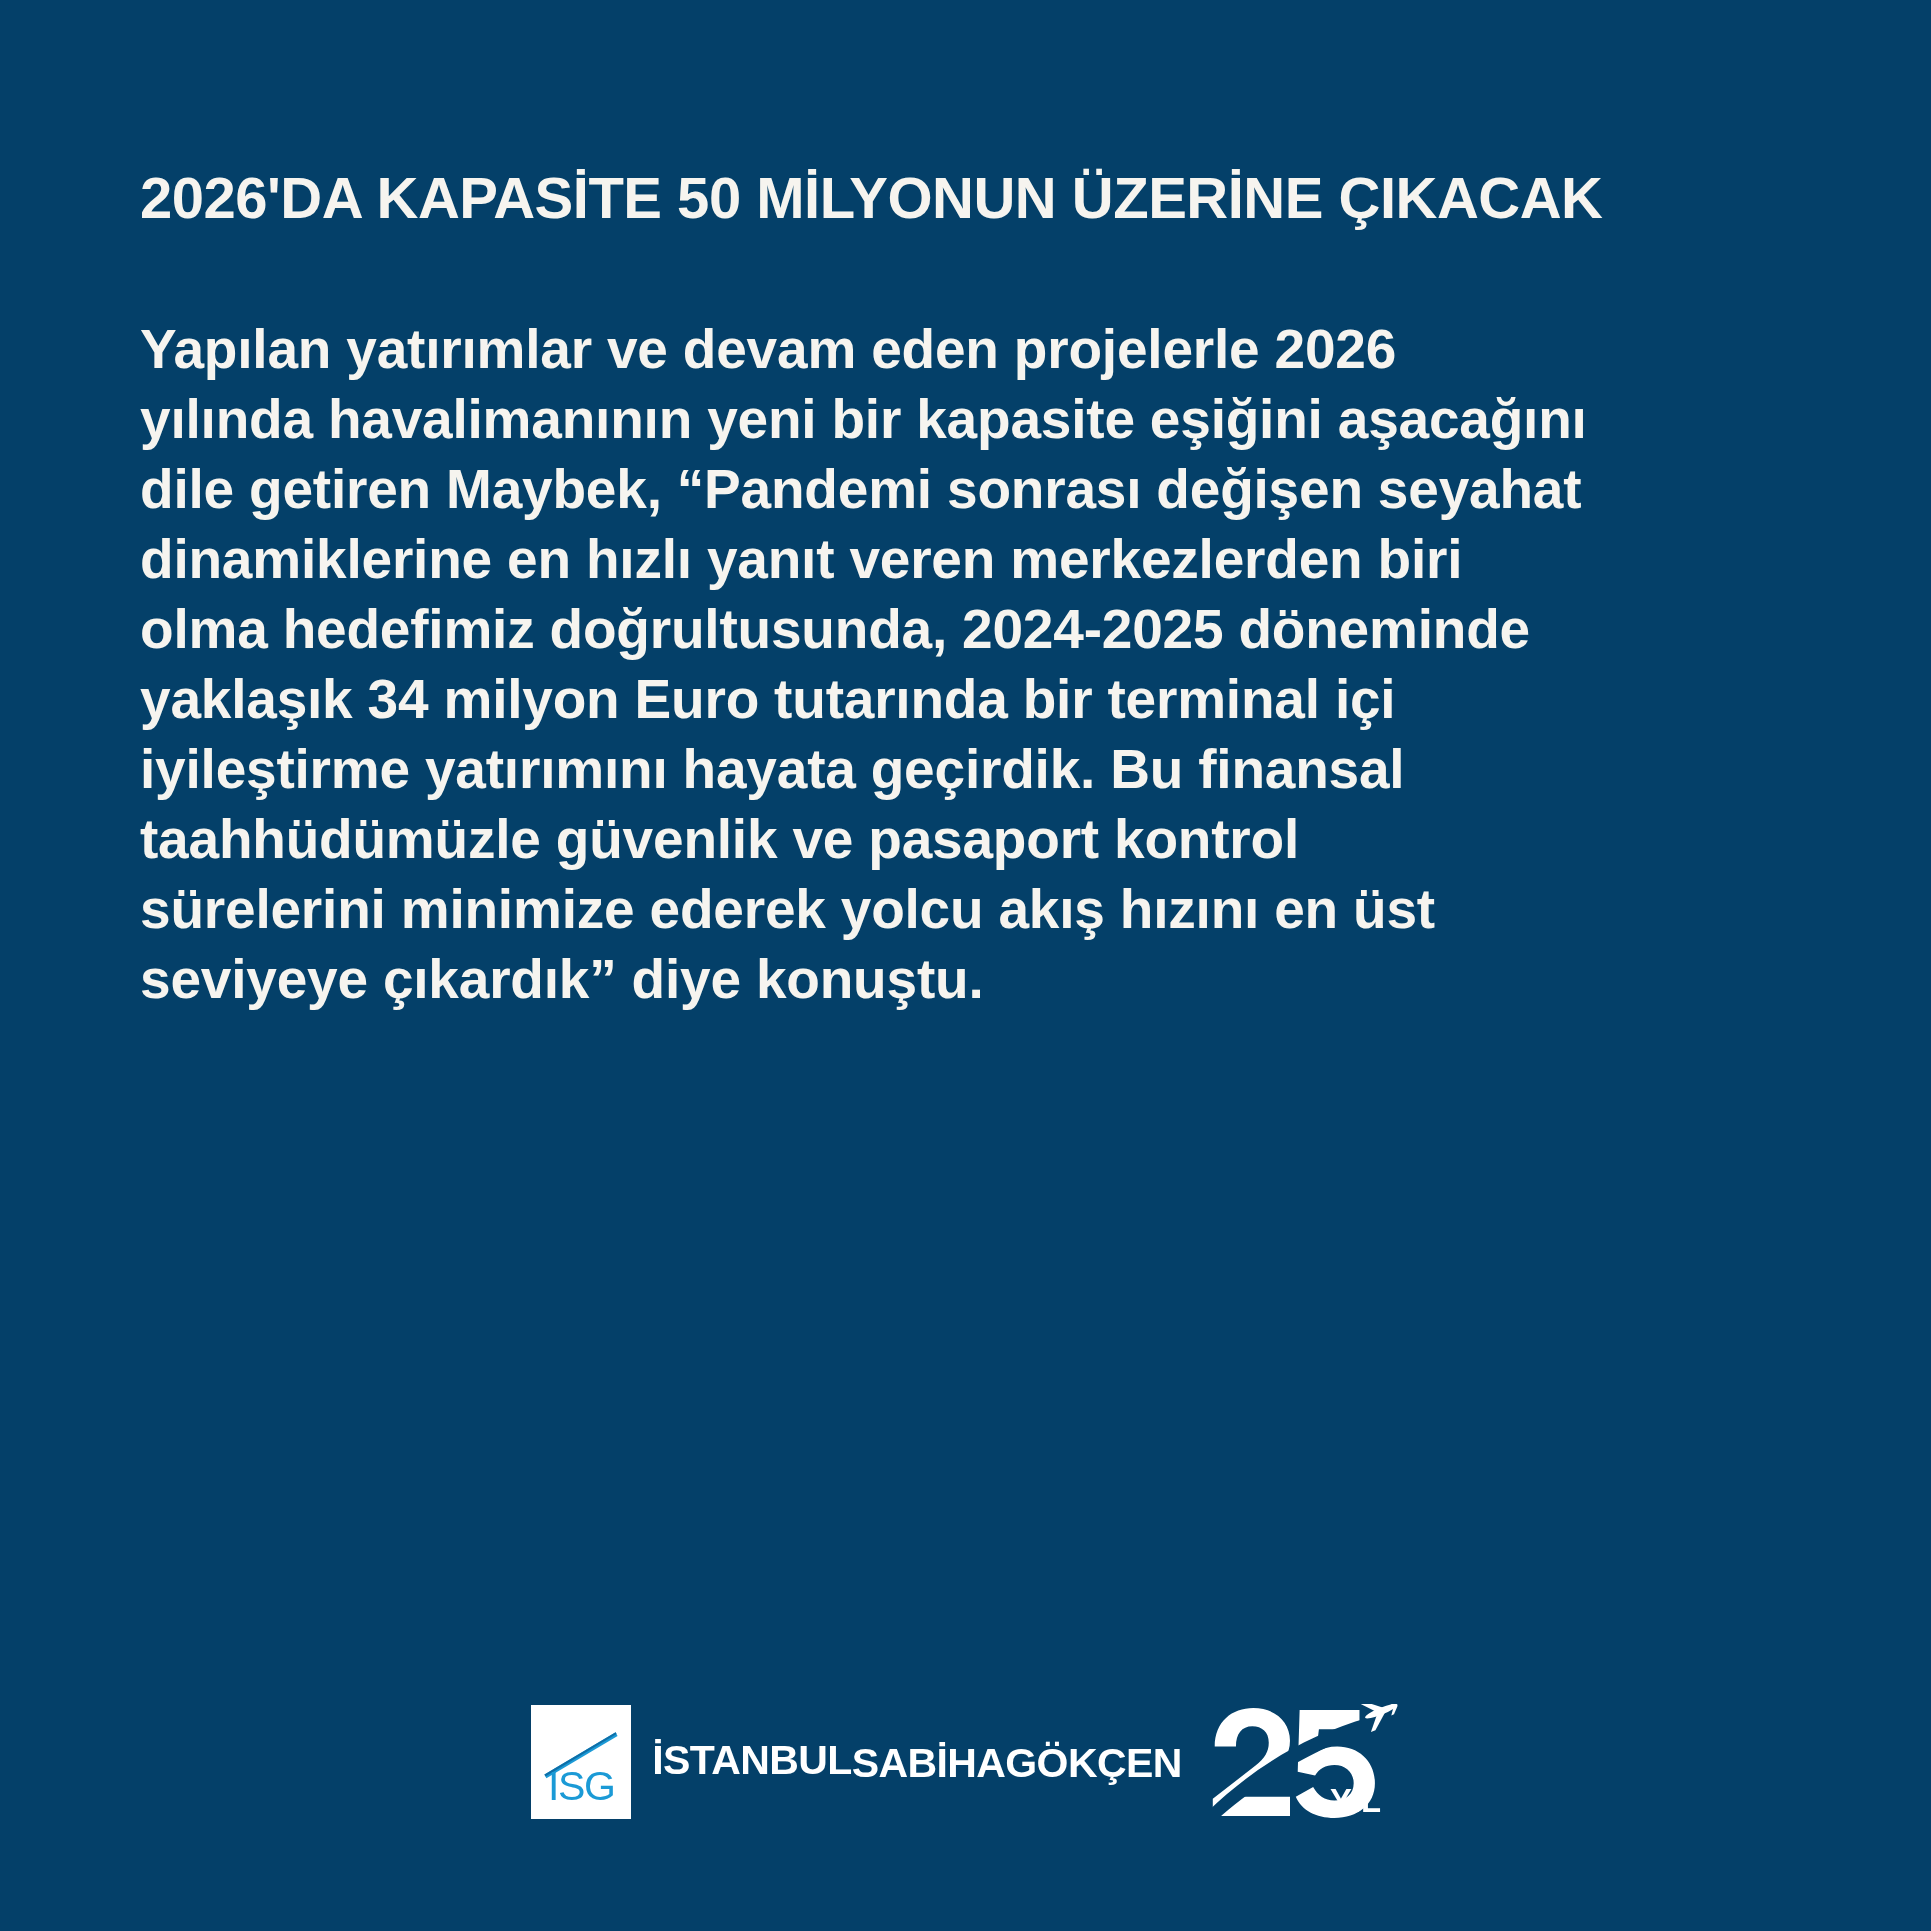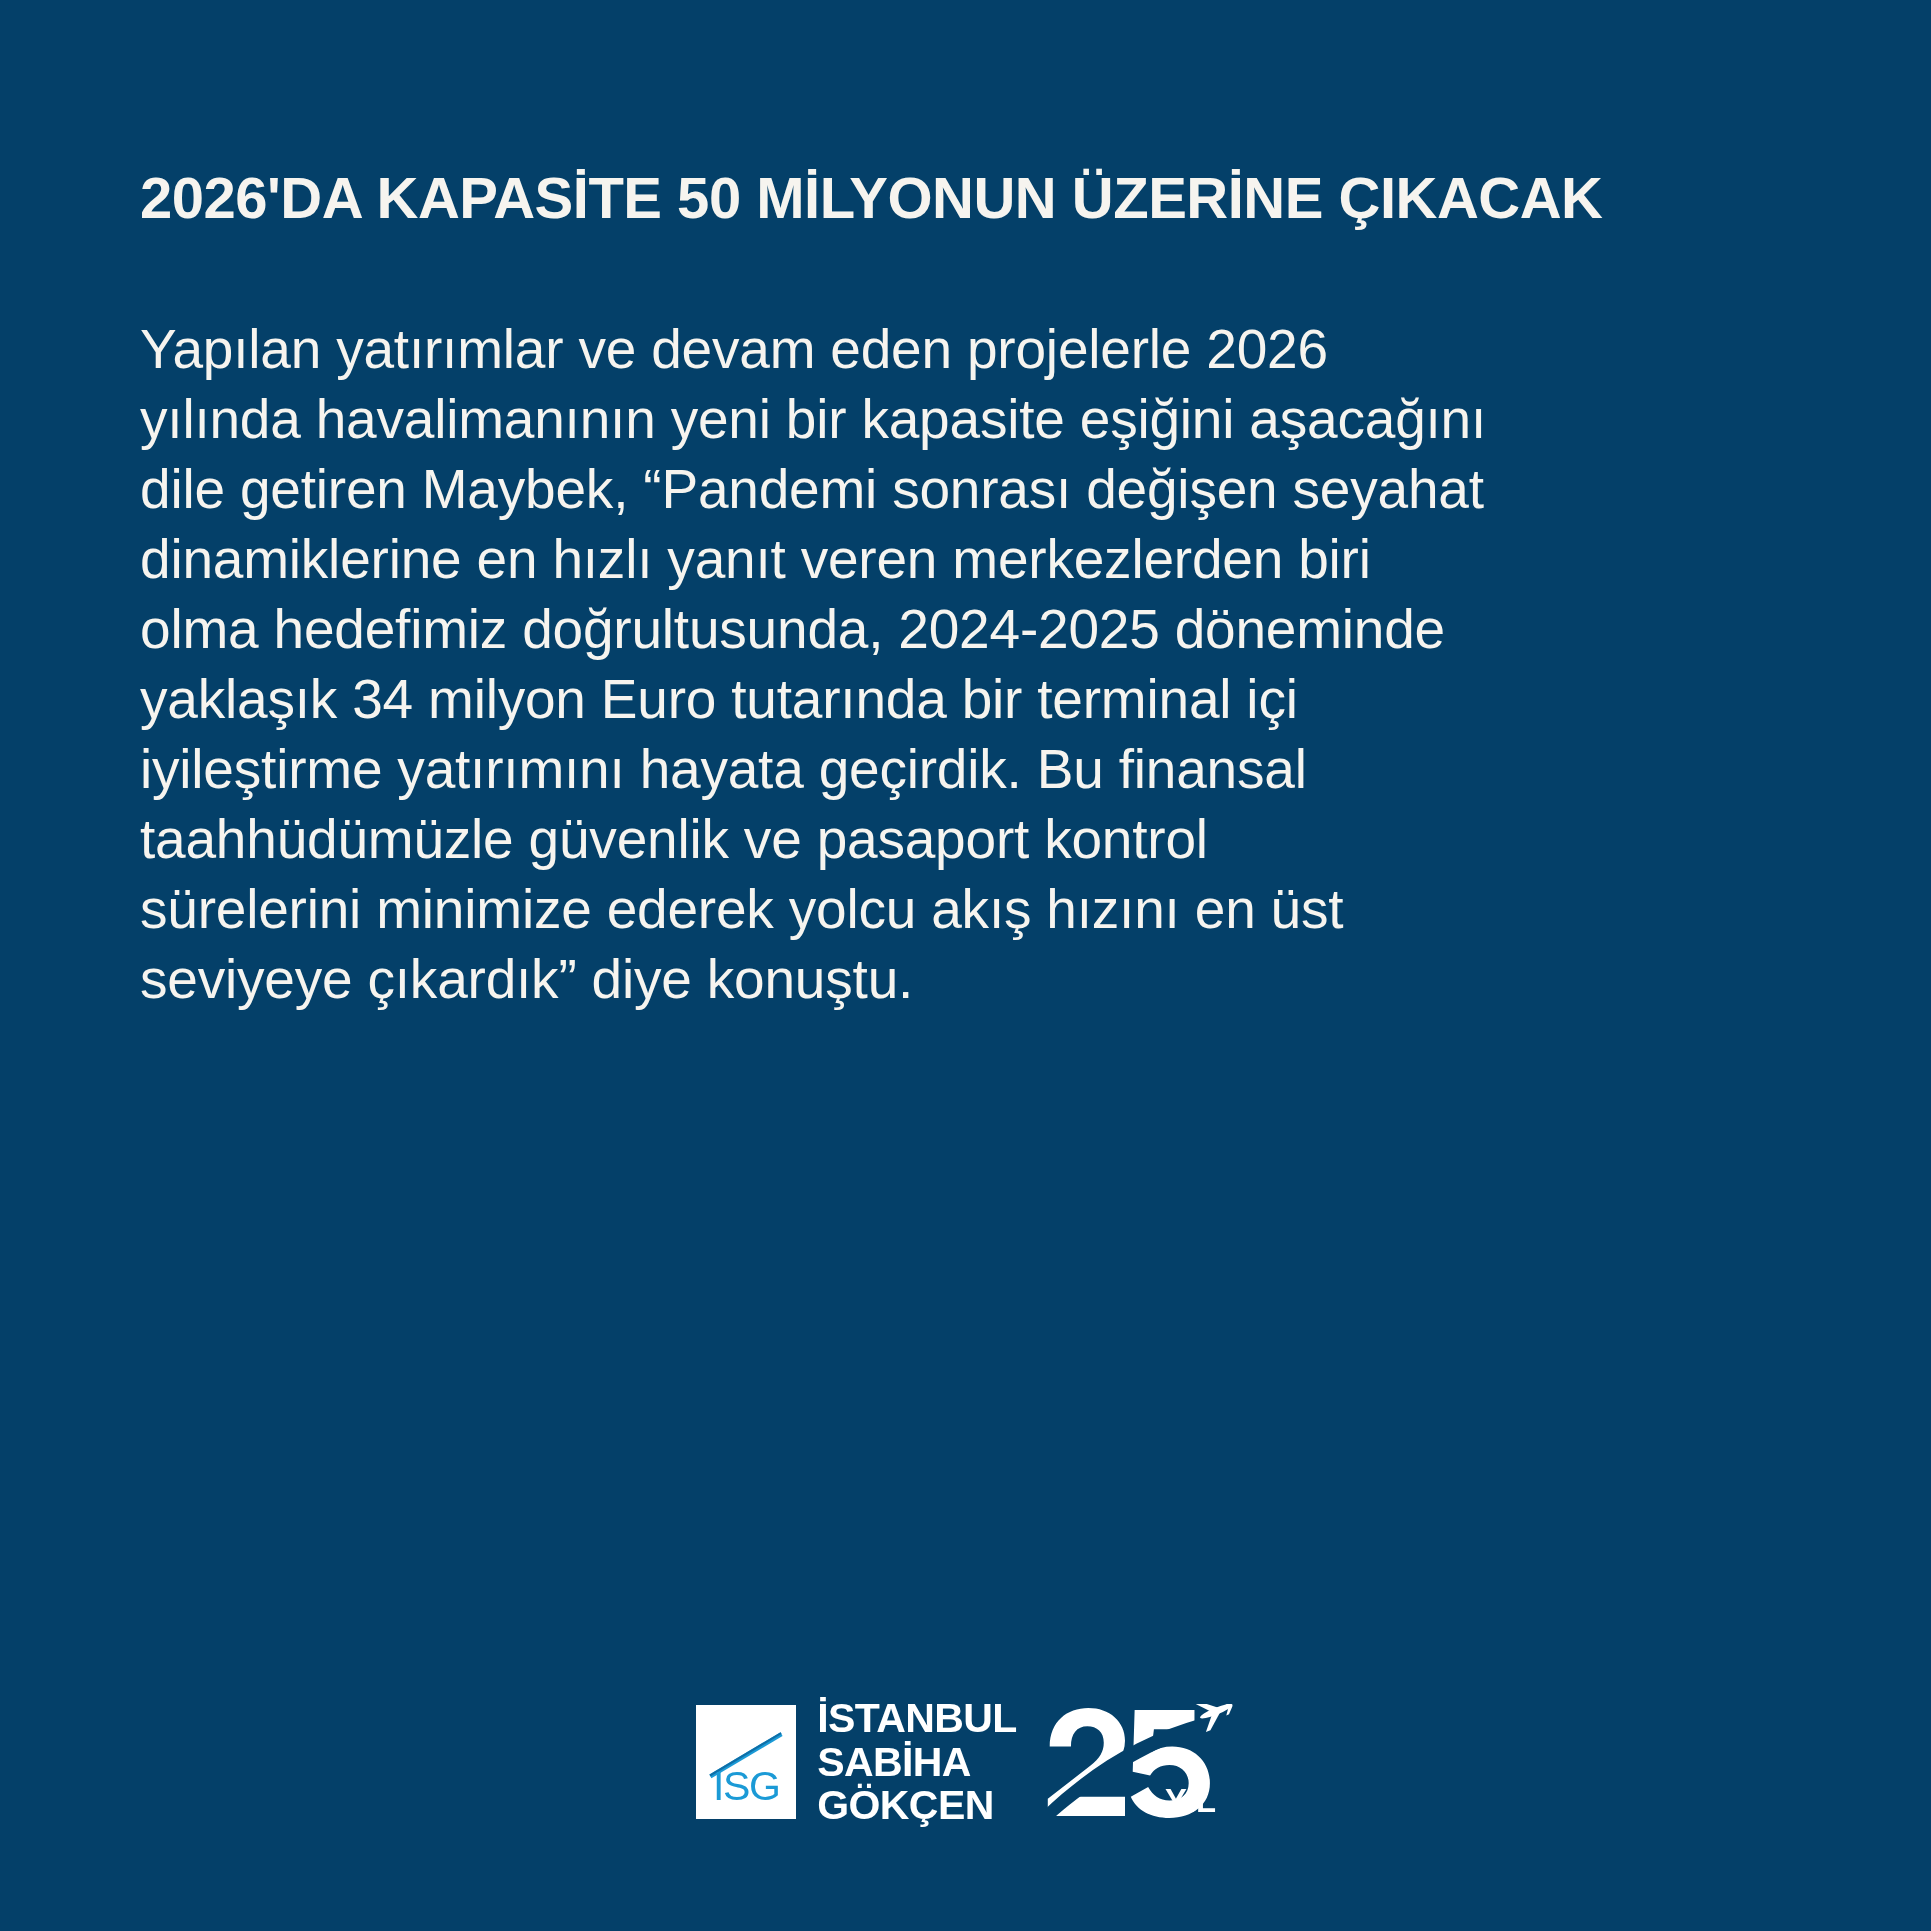--- a/index.html
+++ b/index.html
@@ -43,21 +43,21 @@
     left: 140px;
     top: 314px;
     width: 1680px;
     margin: 0;
     font-size: 55px;
     font-weight: 400;
     line-height: 70px;
     color: #F6F4EF;
     letter-spacing: -0.2px;
   }
-  .body-copy .ln { display: block; white-space: nowrap; }
+  .body-copy .ln { display: block; white-space: nowrap; font-weight: bold; }
 
   
   .logo-lockup {
     position: absolute;
     left: 0;
     right: 0;
     top: 1699px;
     height: 126px;
     display: flex;
     justify-content: center;
@@ -87,21 +87,21 @@
     font-weight: 400;
     letter-spacing: -1.4px;
     color: #1B9AD6;
     line-height: 1;
     font-family: "Liberation Sans", sans-serif;
   }
 
   .wordmark {
     margin-left: 21px;
     display: flex;
-    flex-direction: column;
+    flex-direction: row;
     justify-content: center;
     flex: 0 0 auto;
   }
   .wordmark .wm-line {
     font-size: 41px;
     font-weight: 700;
     line-height: 41px;
     letter-spacing: -0.6px;
     color: #FFFFFF;
     white-space: nowrap;

